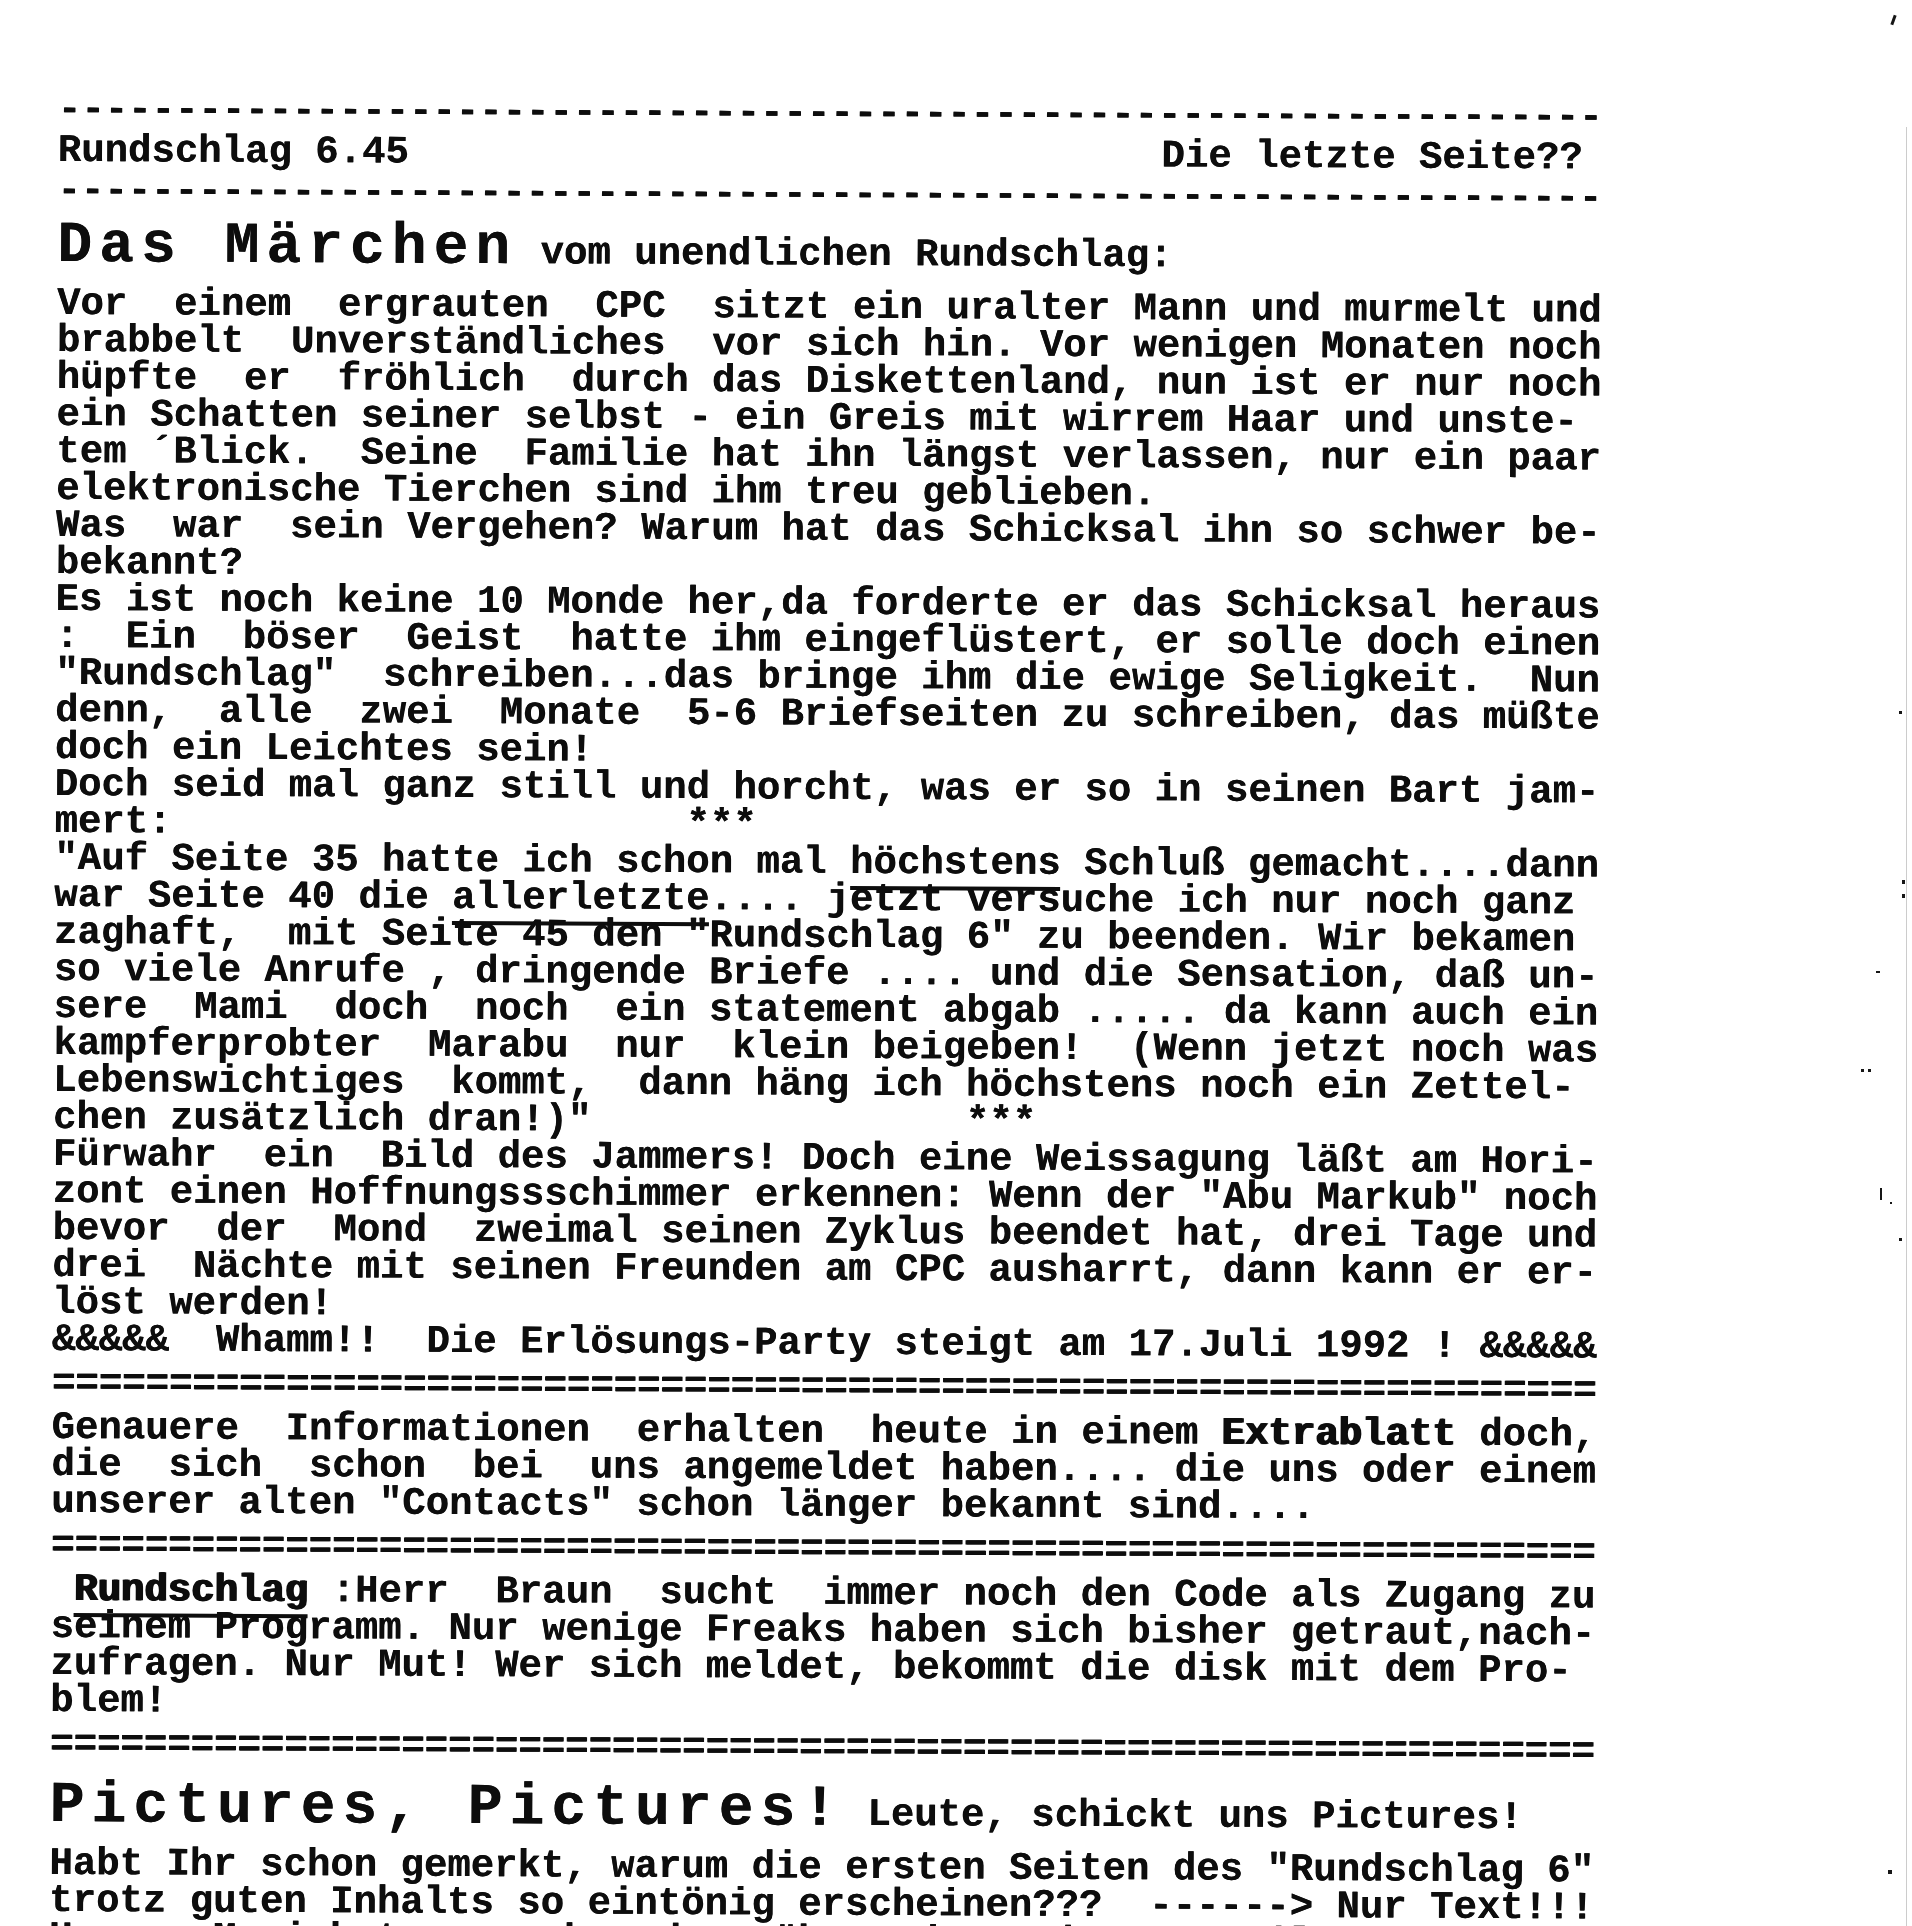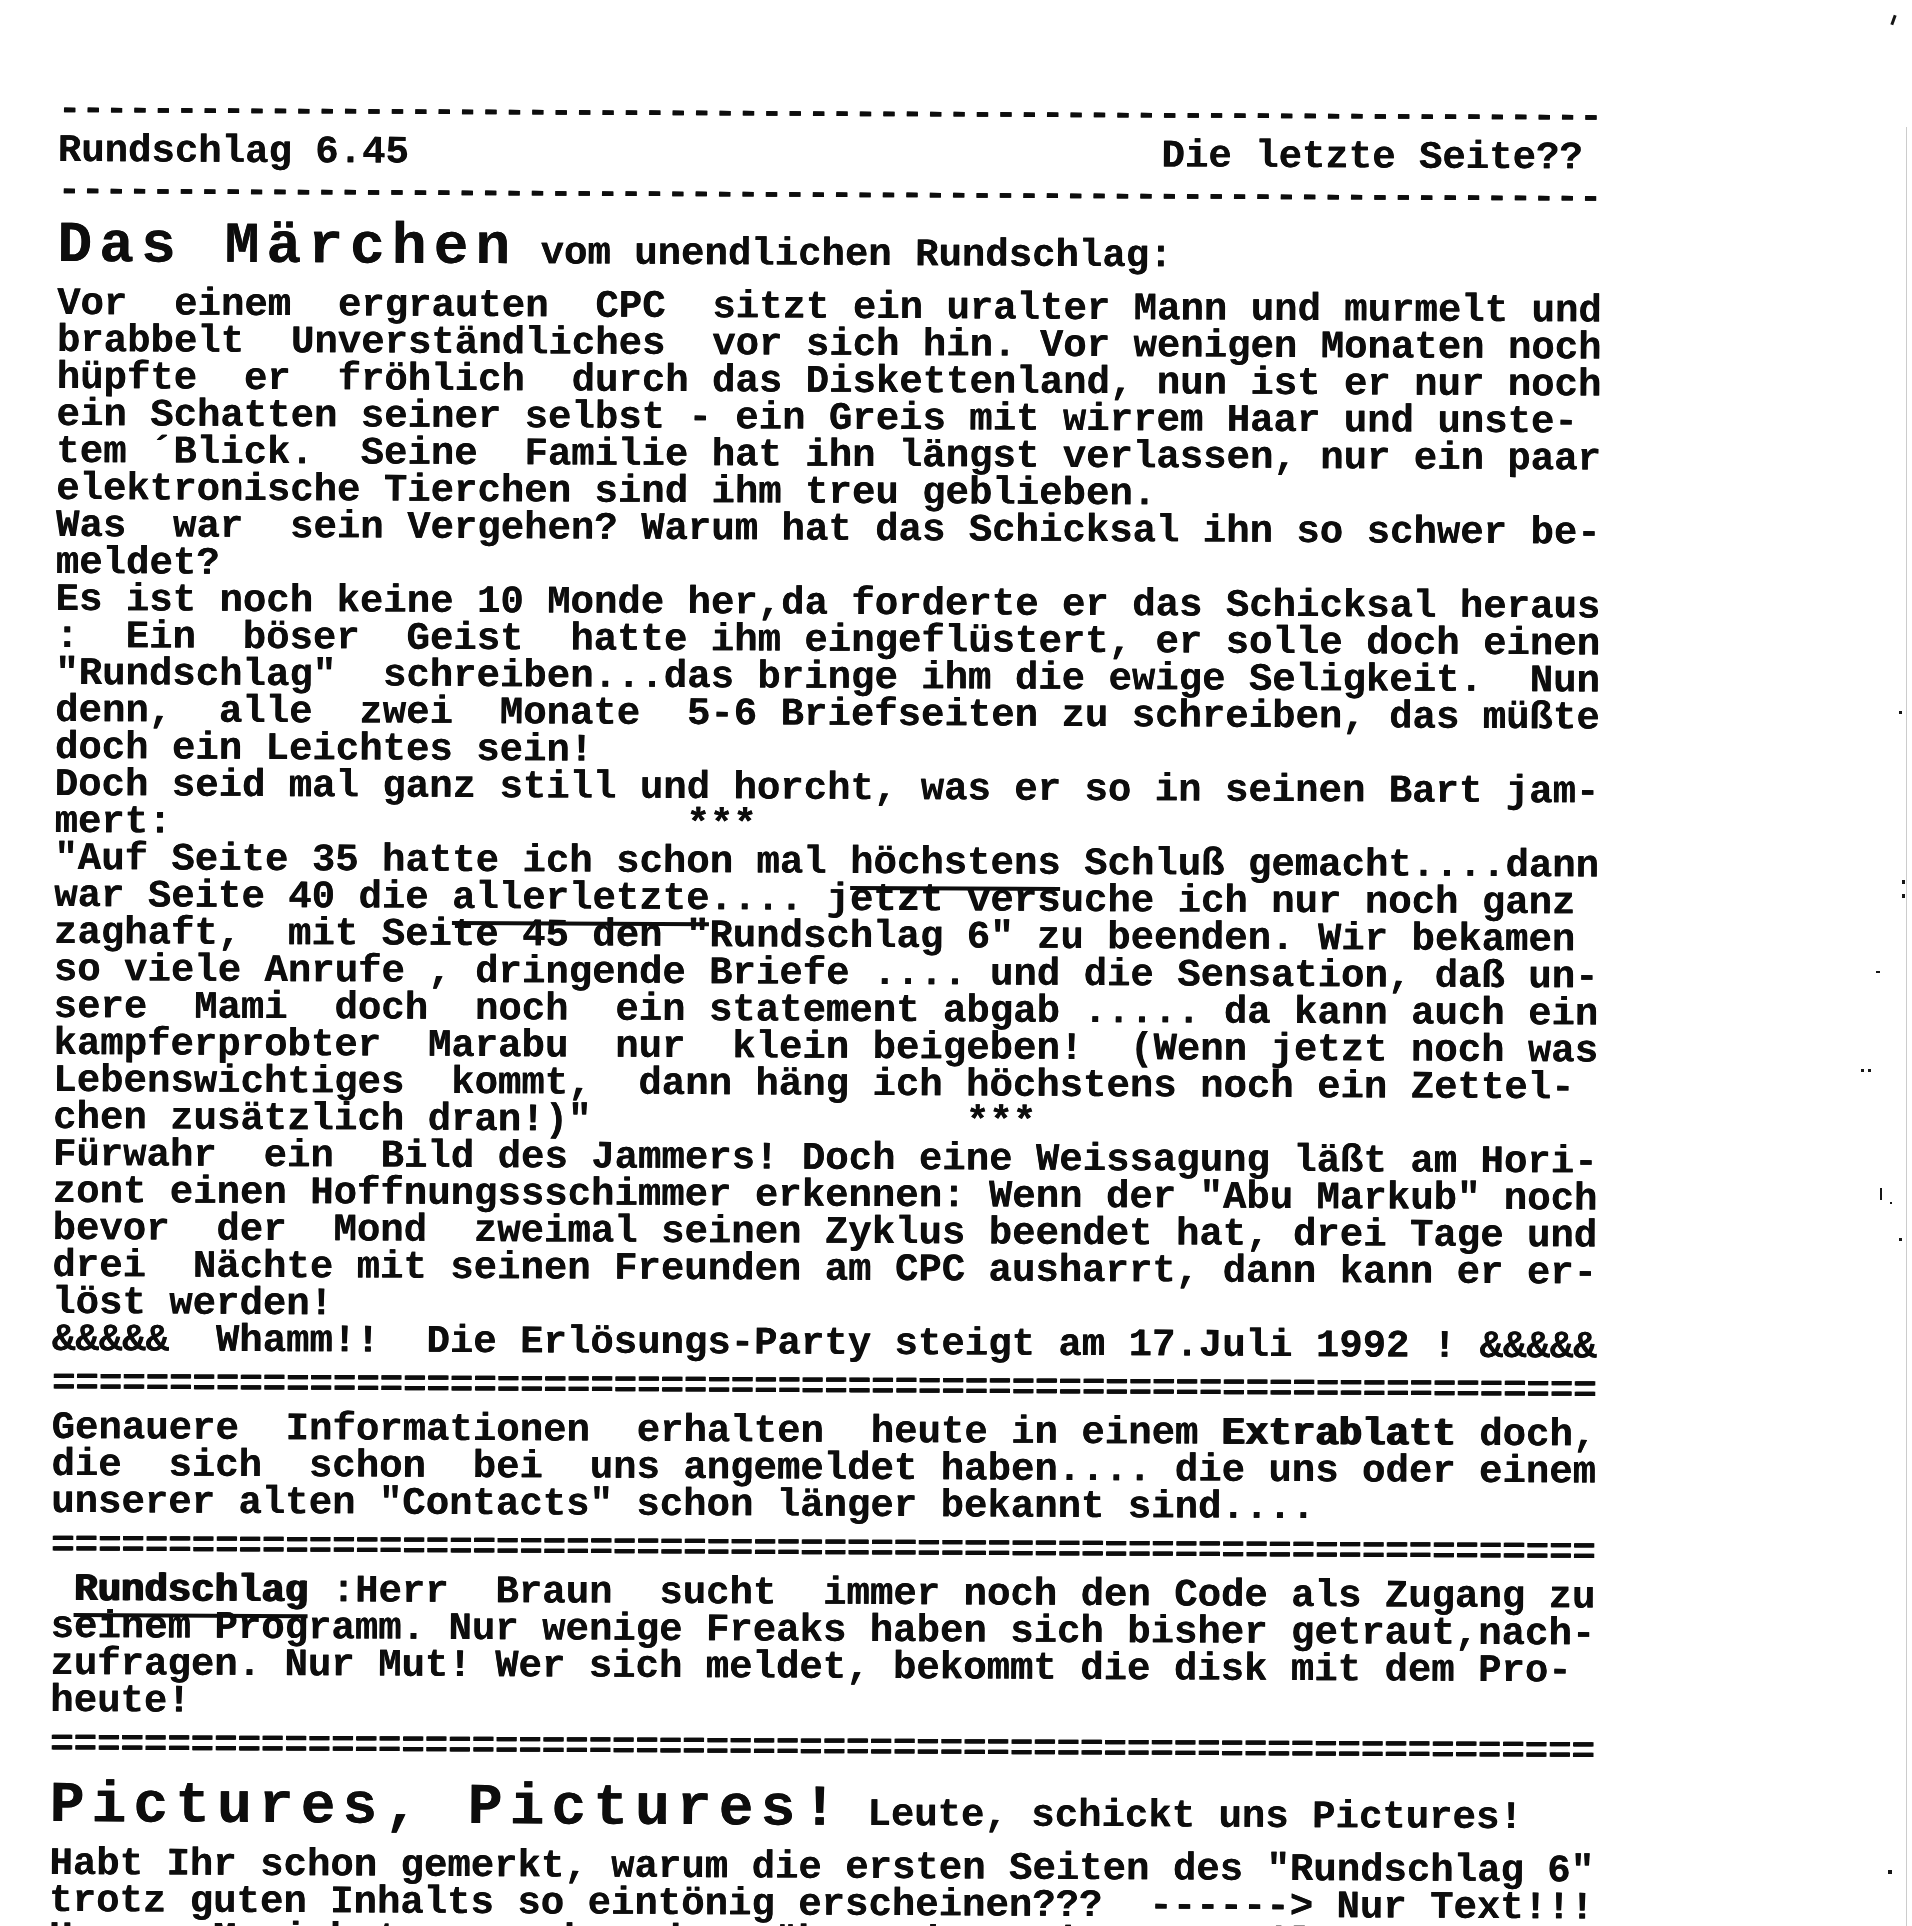--- a/index.html
+++ b/index.html
@@ -44,21 +44,21 @@
     <div class="line rule-line">------------------------------------------------------------------</div>
     <div>
         <div class="line lh-big"><span class="seg-big">Das Märchen</span><span> vom unendlichen Rundschlag:</span></div>
         <div class="line"><span>Vor  einem  ergrauten  CPC  sitzt ein uralter Mann und murmelt und</span></div>
         <div class="line"><span>brabbelt  Unverständliches  vor sich hin. Vor wenigen Monaten noch</span></div>
         <div class="line"><span>hüpfte  er  fröhlich  durch das Diskettenland, nun ist er nur noch</span></div>
         <div class="line"><span>ein Schatten seiner selbst - ein Greis mit wirrem Haar und unste-</span></div>
         <div class="line"><span>tem ´Blick.  Seine  Familie hat ihn längst verlassen, nur ein paar</span></div>
         <div class="line"><span>elektronische Tierchen sind ihm treu geblieben.</span></div>
         <div class="line"><span>Was  war  sein Vergehen? Warum hat das Schicksal ihn so schwer be-</span></div>
-        <div class="line"><span>meldet?</span></div>
+        <div class="line"><span>bekannt?</span></div>
         <div class="line"><span>Es ist noch keine 10 Monde her,da forderte er das Schicksal heraus</span></div>
         <div class="line"><span>:  Ein  böser  Geist  hatte ihm eingeflüstert, er solle doch einen</span></div>
         <div class="line"><span>"Rundschlag"  schreiben...das bringe ihm die ewige Seligkeit.  Nun</span></div>
         <div class="line"><span>denn,  alle  zwei  Monate  5-6 Briefseiten zu schreiben, das müßte</span></div>
         <div class="line"><span>doch ein Leichtes sein!</span></div>
         <div class="line"><span>Doch seid mal ganz still und horcht, was er so in seinen Bart jam-</span></div>
         <div class="line"><span>mert:                      ***</span></div>
         <div class="line"><span>"Auf Seite 35 hatte ich schon mal </span><span class="seg-u">höchstens</span><span> Schluß gemacht....dann</span></div>
         <div class="line"><span>war Seite 40 die </span><span class="seg-u">allerletzte</span><span>.... jetzt versuche ich nur noch ganz</span></div>
         <div class="line"><span>zaghaft,  mit Seite 45 den "Rundschlag 6" zu beenden. Wir bekamen</span></div>
@@ -74,21 +74,21 @@
         <div class="line"><span>löst werden!</span></div>
         <div class="line"><span>&amp;&amp;&amp;&amp;&amp;  Whamm!!  Die Erlösungs-Party steigt am 17.Juli 1992 ! &amp;&amp;&amp;&amp;&amp;</span></div>
         <div class="line sep-line">==================================================================</div>
         <div class="line"><span>Genauere  Informationen  erhalten  heute in einem </span><span class="seg-b">Extrablatt</span><span> doch,</span></div>
         <div class="line"><span>die  sich  schon  bei  uns angemeldet haben.... die uns oder einem</span></div>
         <div class="line"><span>unserer alten "Contacts" schon länger bekannt sind....</span></div>
         <div class="line sep-line">==================================================================</div>
         <div class="line"><span> </span><span class="seg-u seg-b">Rundschlag</span><span> :Herr  Braun  sucht  immer noch den Code als Zugang zu</span></div>
         <div class="line"><span>seinem Programm. Nur wenige Freaks haben sich bisher getraut,nach-</span></div>
         <div class="line"><span>zufragen. Nur Mut! Wer sich meldet, bekommt die disk mit dem Pro-</span></div>
-        <div class="line"><span>heute!</span></div>
+        <div class="line"><span>blem!</span></div>
         <div class="line sep-line">==================================================================</div>
         <div class="line lh-big"><span class="seg-big">Pictures, Pictures!</span><span> Leute, schickt uns Pictures!</span></div>
         <div class="line"><span>Habt Ihr schon gemerkt, warum die ersten Seiten des "Rundschlag 6"</span></div>
         <div class="line"><span>trotz guten Inhalts so eintönig erscheinen???  ------&gt; Nur Text!!!</span></div>
         <div class="line"><span>Unsere Mami hat uns schon dazu überredet, ein paar Bildchen in den</span></div>
       </div>
   </div>
 
   <div class="page-edge"></div>
 

